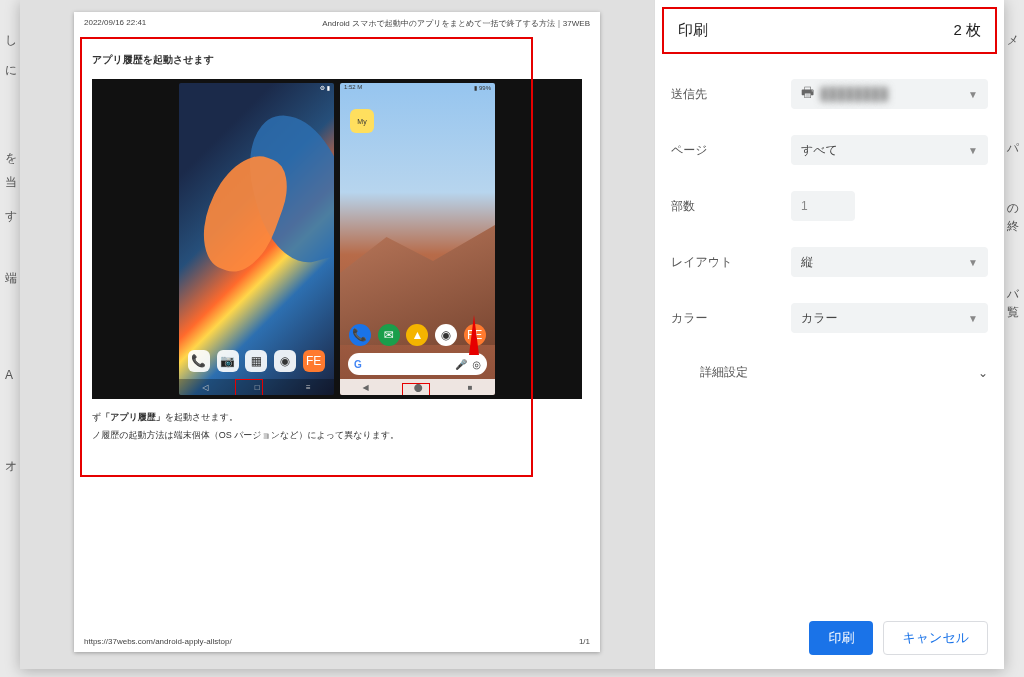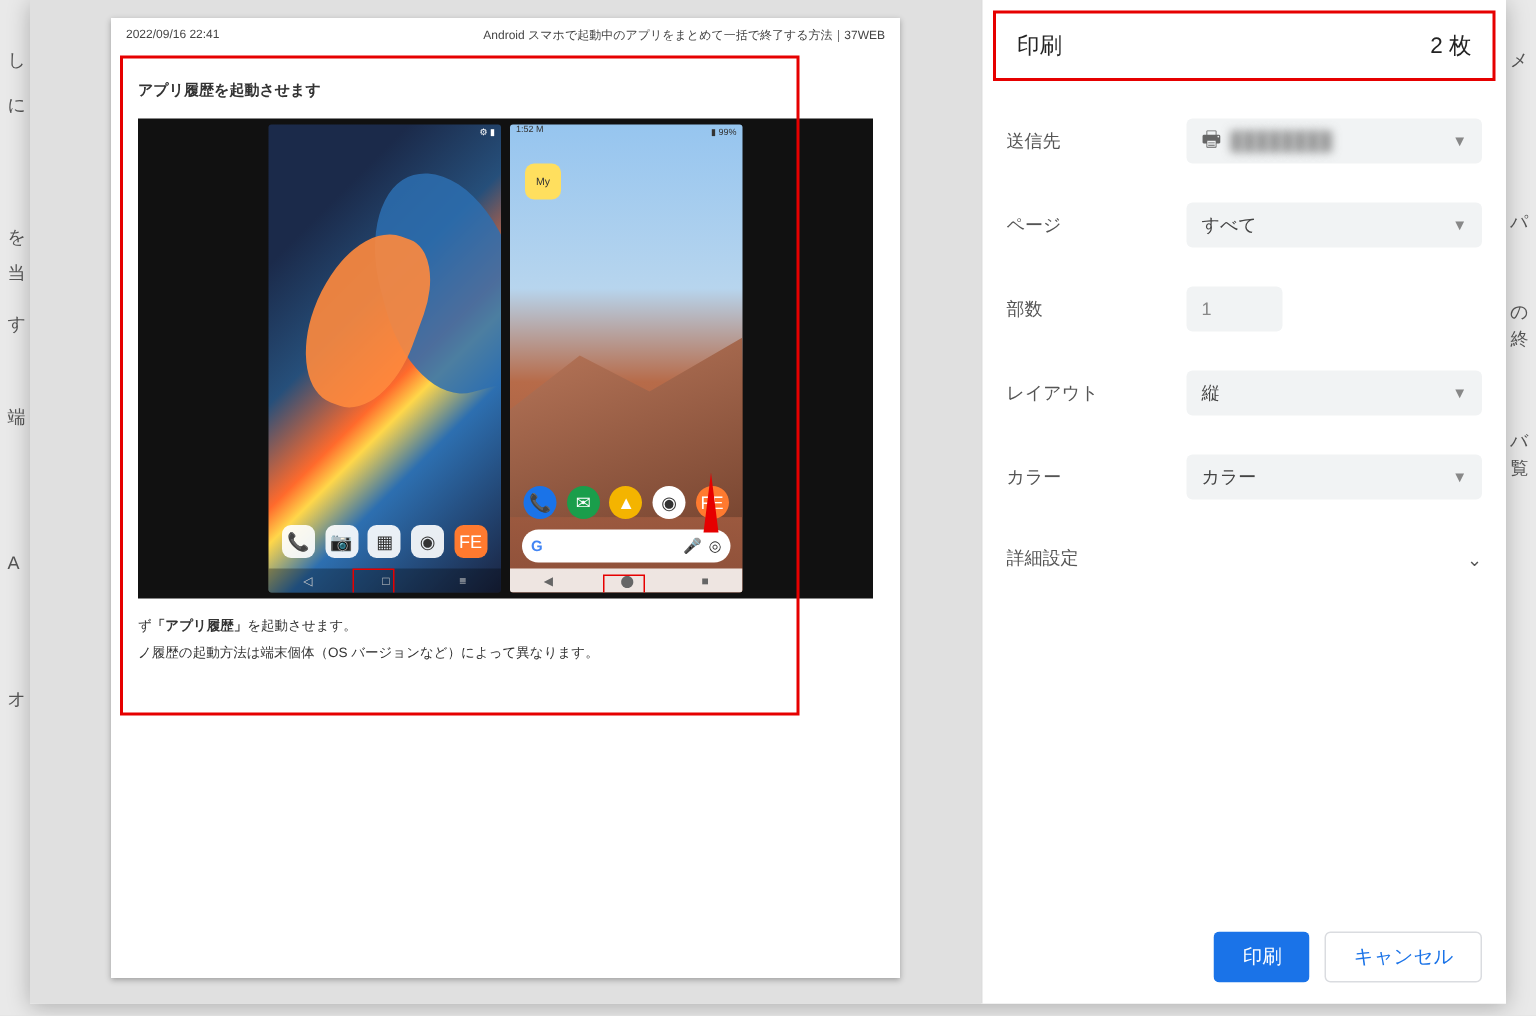--- a/index.html
+++ b/index.html
@@ -157,21 +157,21 @@
 }
 .select .chev { color:#888; font-size:10px; }
 .printer-icon { margin-right:6px; color:#666; font-size:14px; }
 .blur { color:transparent; text-shadow:0 0 6px rgba(120,120,120,0.7); flex:1; }
 .copies-input {
   width:64px; height:30px; background:#f1f3f4; border:none; border-radius:4px;
   padding:0 10px; font-size:12px; color:#888;
 }
 .adv-row {
   display:flex; justify-content:space-between; align-items:center;
-  padding:18px 0; font-size:12px; color:#555; cursor:pointer;
+  padding:18px 0; font-size:12px; color:#555; cursor:pointer;margin-left:29px;
 }
 .footer-actions {
   padding:14px 16px;
   display:flex;
   justify-content:flex-end;
   gap:10px;
 }
 .btn {
   height:34px; padding:0 18px; border-radius:4px; font-size:13px;
   display:flex; align-items:center; cursor:pointer; border:1px solid transparent;
@@ -264,20 +264,24 @@
         <div class="bodytext">
           <div>
             <span>ず</span><b>「アプリ履歴」</b><span>を起動させます。</span>
           </div>
           <div>ノ履歴の起動方法は端末個体（OS バージョンなど）によって異なります。</div>
         </div>
       </div>
 
       <div class="redbox-preview"></div>
 
+      <div class="page-footer">
+        <span>https://37webs.com/android-apply-allstop/</span>
+        <span>1/1</span>
+      </div>
     </div>
   </div>
 
   <div class="settings">
     <div class="settings-header">
       <span>印刷</span>
       <span>2 枚</span>
     </div>
 
     <div class="settings-body">

